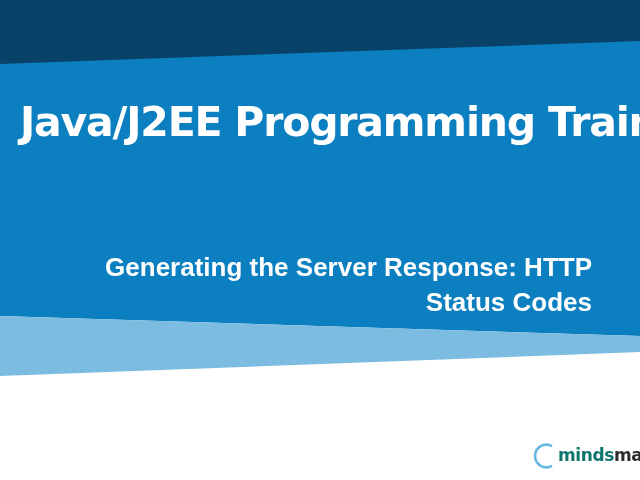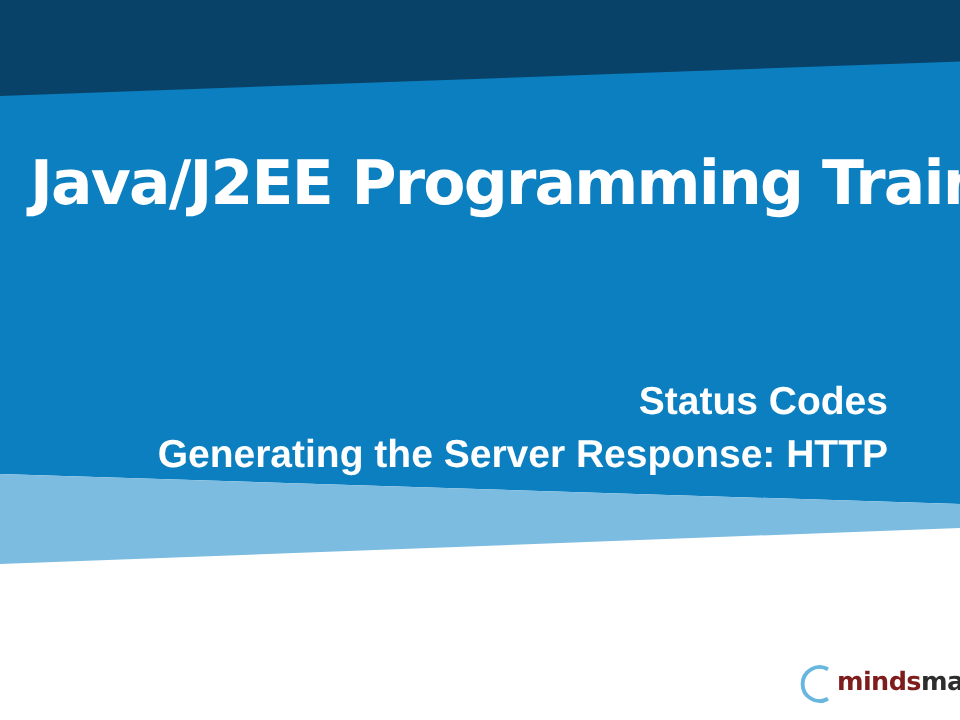--- a/index.html
+++ b/index.html
@@ -81,21 +81,21 @@
     position: absolute;
     left: 35px;
     top: 4px;
     font-family: "DejaVu Sans", sans-serif;
     font-weight: bold;
     font-size: 17px;
     line-height: 22px;
     letter-spacing: -0.4px;
     white-space: nowrap;
   }
-  .logo-text .lt-blue { color: #7f1d1d; }
+  .logo-text .lt-blue { color: #0f766e; }
   .logo-text .lt-dark { color: #2d2d2d; }
 </style>
 </head>
 <body>
 
 <div id="slide">
 
   <svg id="bg-shapes" viewBox="0 0 640 480" preserveAspectRatio="none">
 
     <polygon points="0,0 640,0 640,336 0,316" fill="#0b7fc0"></polygon>
@@ -103,22 +103,22 @@
     <polygon points="0,0 640,0 640,41 0,64" fill="#084268"></polygon>
 
     <polygon points="0,316 640,336 640,352 0,376" fill="#7cbce0"></polygon>
   </svg>
 
   <div id="content">
 
     <div class="title">Java/J2EE Programming Training</div>
 
     <div class="subtitle">
+      <div>Generating the Server Response: HTTP</div>
       <div>Status Codes</div>
-      <div>Generating the Server Response: HTTP</div>
     </div>
 
     <div class="logo">
       <svg width="106" height="32" viewBox="0 0 106 32">
         <path d="M 29 6.2 A 11.3 11.3 0 1 0 29 25.8" fill="none" stroke="#67b7e0" stroke-width="2.6" stroke-linecap="butt"></path>
       </svg>
       <div class="logo-text">
         <span class="lt-blue">minds</span><span class="lt-dark">mapped</span>
       </div>
     </div>

